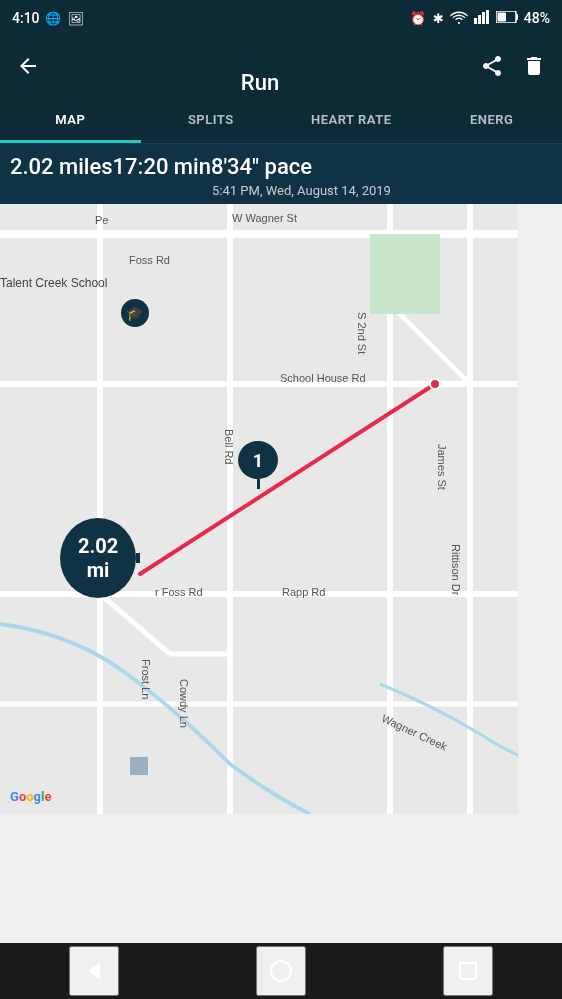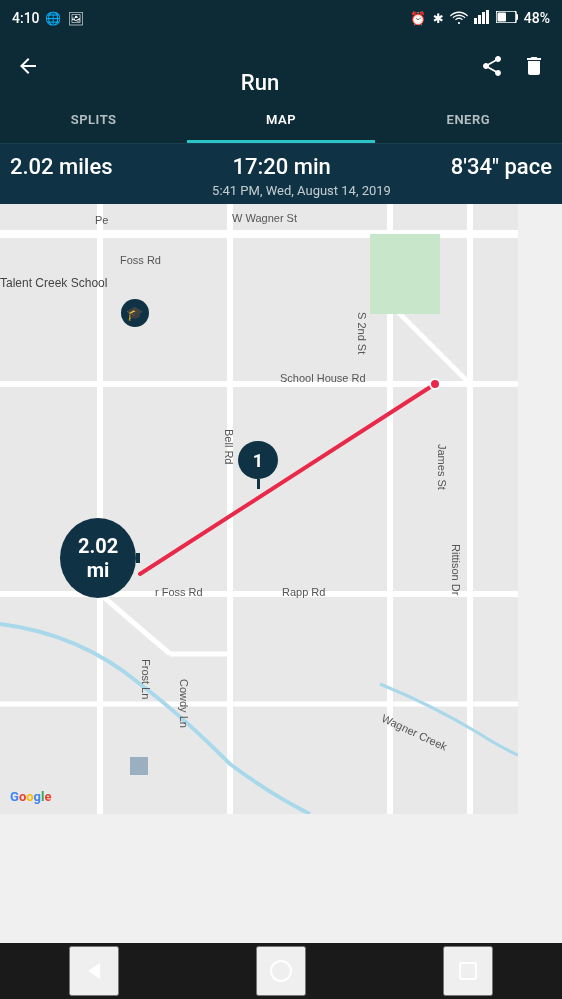--- a/index.html
+++ b/index.html
@@ -97,21 +97,21 @@
     
     #stats-bar {
       width: 562px;
       background: #0f3344;
       padding: 10px 0 6px;
       color: white;
       text-align: center;
     }
     .stats-row {
       display: flex;
-      justify-content: space-between;
+      justify-content: flex-start;
       align-items: center;
       padding: 0 10px;
     }
     .stat-item {
       text-align: center;
     }
     .stat-value {
       font-size: 22px;
       font-weight: 500;
       color: white;
@@ -284,25 +284,28 @@
     </button>
     <button class="icon-btn">
       <svg width="24" height="24" viewBox="0 0 24 24" fill="white">
           <path d="M6 19c0 1.1.9 2 2 2h8c1.1 0 2-.9 2-2V7H6v12zM19 4h-3.5l-1-1h-5l-1 1H5v2h14V4z"></path>
         </svg>
     </button>
   </div>
 </div>
 
 <div id="tabs">
+  <div class="tab active">
+    <span>MAP</span>
+  </div>
   <div class="tab">
     <span>SPLITS</span>
   </div>
-  <div class="tab active">
-    <span>MAP</span>
+  <div class="tab">
+    <span>HEART RATE</span>
   </div>
   <div class="tab tab-energy">
     <span>ENERG</span>
   </div>
 </div>
 
 <div id="stats-bar">
   <div class="stats-row">
     <div class="stat-item">
       <span class="stat-value">2.02 miles</span>
@@ -343,21 +346,21 @@
 
     <path d="M0 420 Q80 430 140 480 Q180 510 230 560 Q270 590 310 610" stroke="#a8d8ea" stroke-width="4" fill="none"></path>
     <path d="M380 480 Q430 500 480 530 Q510 550 562 570" stroke="#a8d8ea" stroke-width="3" fill="none"></path>
 
     <rect x="130" y="553" width="18" height="18" fill="#9ab0c0"></rect>
 
     <line x1="435" y1="180" x2="140" y2="370" stroke="#e8294a" stroke-width="4" stroke-linecap="round"></line>
   </svg>
 
   <span class="map-label" style="left:95px; top:10px;">Pe</span>
-  <span class="map-label" style="left:120px; top:50px;">Foss Rd</span>
+  <span class="map-label" style="left:129px; top:50px;">Foss Rd</span>
   <span class="map-label" style="left:232px; top:8px;">W Wagner St</span>
   <span class="map-label" style="left:368px; top:108px; transform: rotate(90deg); transform-origin: 0 0;">S 2nd St</span>
   <span class="map-label" style="left:280px; top:168px;">School House Rd</span>
   <span class="map-label" style="left:235px; top:225px; transform:rotate(90deg); transform-origin:0 0;">Bell Rd</span>
   <span class="map-label" style="left:448px; top:240px; transform:rotate(90deg); transform-origin:0 0;">James St</span>
   <span class="map-label" style="left:462px; top:340px; transform:rotate(90deg); transform-origin:0 0;">Rittison Dr</span>
   <span class="map-label" style="left:155px; top:382px;">r Foss Rd</span>
   <span class="map-label" style="left:282px; top:382px;">Rapp Rd</span>
   <span class="map-label" style="left:152px; top:455px; transform:rotate(90deg); transform-origin:0 0;">Frost Ln</span>
   <span class="map-label" style="left:190px; top:475px; transform:rotate(90deg); transform-origin:0 0;">Cowdy Ln</span>

